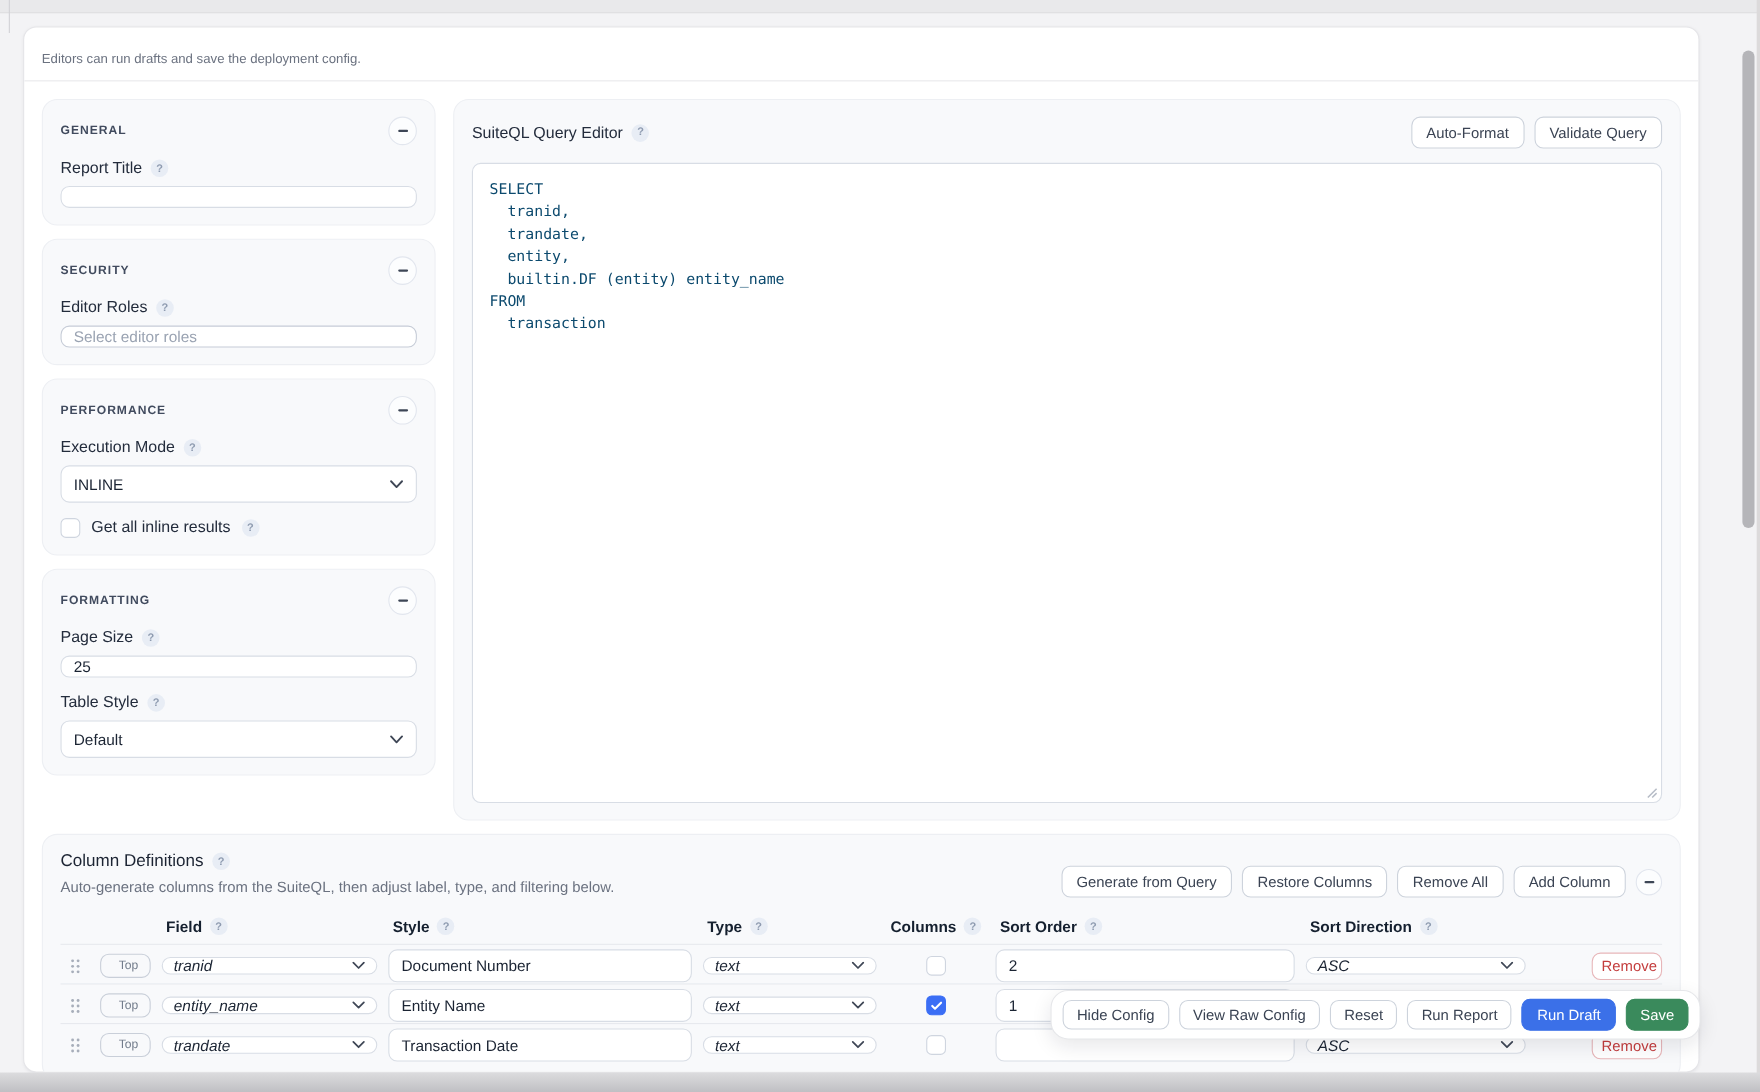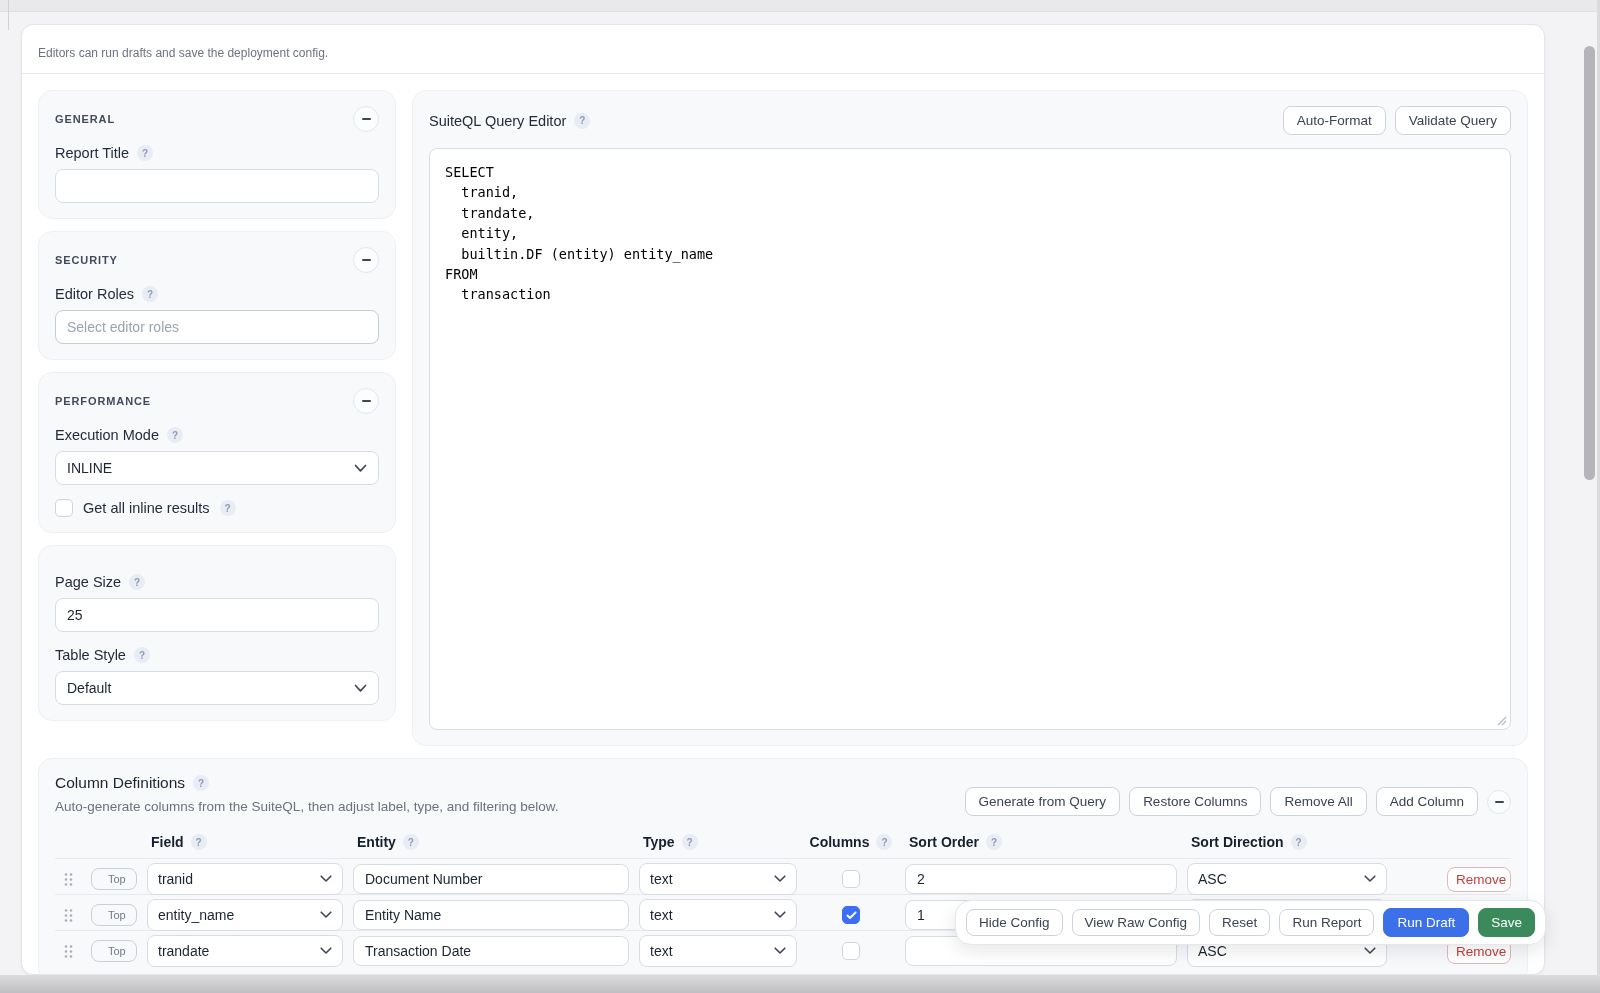--- a/index.html
+++ b/index.html
@@ -42,21 +42,21 @@
   .minus-bar { width:9px; height:2px; background:#3d4656; border-radius:1px; }
 
   .field-label-row { display:flex; align-items:center; gap:8px; margin:13px 0 8px; }
   .field-label { font-size:14.5px; color:#232c3c; font-weight:500; }
   .help-badge {
     width:16px; height:16px; border-radius:50%; background:#e8edf5; color:#8e9bb0;
     font-size:10px; font-weight:700; display:inline-flex; align-items:center; justify-content:center;
     flex:none;
   }
   .text-input {
-    width:100%; height:34px; background:#fff; border:1px solid #d8dde5; border-radius:8px;
+    width:100%; height:20px; background:#fff; border:1px solid #d8dde5; border-radius:8px;
     padding:0 11px; font-size:14px; color:#1b2433; font-family:"Liberation Sans",sans-serif; outline:none;
   }
   .text-input.strong-border { border-color:#c6ccd7; }
   .text-input::placeholder { color:#9aa3b2; }
   .select {
     width:100%; height:34px; background:#fff; border:1px solid #d8dde5; border-radius:8px;
     padding:12px 11px; display:flex; align-items:center; justify-content:space-between; cursor:pointer;
   }
   .select .sel-value { font-size:14px; color:#1b2433; }
   .chev { flex:none; }
@@ -77,21 +77,21 @@
     background:#fff; border:1px solid #cdd3dc; border-radius:8px; color:#3a4353;
     font-size:13.5px; font-family:"Liberation Sans",sans-serif; padding:6px 13px; cursor:pointer; white-space:nowrap;
   }
   .qp-buttons { display:flex; gap:9px; }
   .code-box {
     position:relative; margin-top:13px; flex:1; background:#fff; border:1px solid #d8dde5; border-radius:8px;
     padding:13px 15px; overflow:hidden;
   }
   .code-box pre {
     font-family:"DejaVu Sans Mono","Liberation Mono",monospace; font-size:13.5px; line-height:20.4px;
-    color:#000000; white-space:pre;
+    color:#0c4a6e; white-space:pre;
   }
   .resize-handle { position:absolute; right:3px; bottom:3px; }
 
   
   .coldefs { margin-top:12px; }
   .cd-head { display:flex; align-items:flex-start; justify-content:space-between; }
   .cd-title-row { display:flex; align-items:center; gap:8px; }
   .cd-title { font-size:15.5px; color:#1c2433; font-weight:500; }
   .cd-subtitle { margin-top:7px; font-size:13.5px; color:#6b7280; }
   .cd-buttons { display:flex; align-items:center; gap:9px; margin-top:13px; }
@@ -103,21 +103,21 @@
   }
   .cd-header-row { padding:6px 0 8px; }
   .cd-header-row .hdr { display:flex; align-items:center; gap:7px; font-size:14px; font-weight:700; color:#15202f; padding-left:4px; }
   .cd-header-row .hdr.center { justify-content:center; padding-left:0; }
   .cd-row { border-top:1px solid #e7e9ee; padding:4px 0; height:36px; }
   .drag-handle { display:flex; justify-content:center; cursor:grab; }
   .top-btn {
     width:100%; background:transparent; border:1px solid #c9cfd9; border-radius:8px; color:#727c8b;
     font-size:11px; font-family:"Liberation Sans",sans-serif; padding:4px 16px; text-align:left; cursor:pointer;
   }
-  .cell-select { height:32px; padding:0 10px; }
+  .cell-select { height:16px; padding:0 10px;font-style:italic; }
   .cell-select .sel-value { font-size:14px; }
   .cell-input { height:30px; font-size:14px; }
   .cell-center { display:flex; justify-content:center; }
   .remove-btn {
     background:#fff; border:1px solid #e7b6b9; border-radius:8px; color:#c43d3d;
     font-size:13.5px; font-family:"Liberation Sans",sans-serif; padding:4px 8px; width:100%; cursor:pointer;
   }
 
   
   .action-bar {
@@ -198,20 +198,26 @@
               </svg>
           </div>
           <div class="checkbox-row">
             <div class="checkbox"></div>
             <span class="checkbox-label">Get all inline results</span>
             <span class="help-badge">?</span>
           </div>
         </div>
 
         <div class="panel">
+          <div class="panel-head">
+            <div class="panel-title">FORMATTING</div>
+            <div class="collapse-btn">
+                <div class="minus-bar"></div>
+              </div>
+          </div>
           <div class="field-label-row">
             <span class="field-label">Page Size</span>
             <span class="help-badge">?</span>
           </div>
           <input class="text-input" type="text" value="25" style="">
           <div class="field-label-row" style="margin-top:15px;">
             <span class="field-label">Table Style</span>
             <span class="help-badge">?</span>
           </div>
           <div class="select">
@@ -276,21 +282,21 @@
       <div class="cd-table">
 
         <div class="cd-grid cd-header-row">
           <div></div>
           <div></div>
           <div class="hdr">
               <span>Field</span>
               <span class="help-badge">?</span>
             </div>
           <div class="hdr">
-              <span>Entity</span>
+              <span>Style</span>
               <span class="help-badge">?</span>
             </div>
           <div class="hdr">
               <span>Type</span>
               <span class="help-badge">?</span>
             </div>
           <div class="hdr center">
               <span>Columns</span>
               <span class="help-badge">?</span>
             </div>

